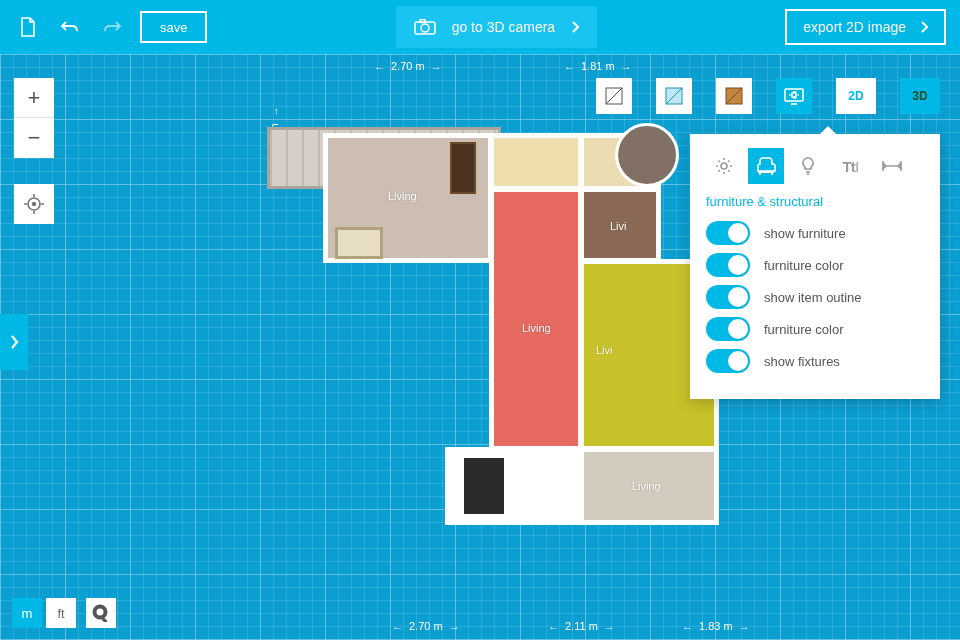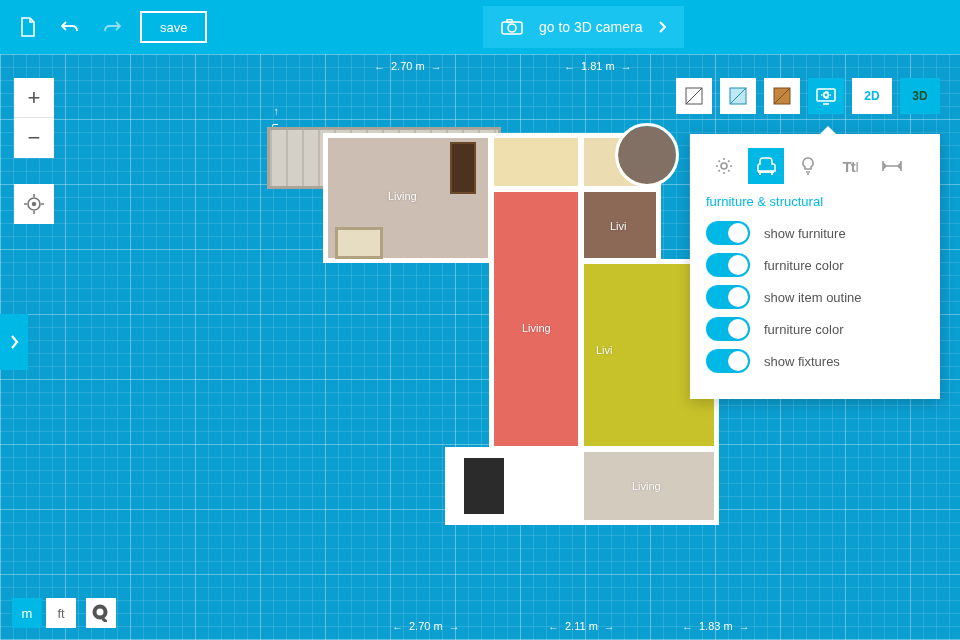--- a/index.html
+++ b/index.html
@@ -37,21 +37,21 @@
   background-image:
     linear-gradient(rgba(255,255,255,.12) 1px, transparent 1px),
     linear-gradient(90deg, rgba(255,255,255,.12) 1px, transparent 1px),
     linear-gradient(rgba(255,255,255,.25) 1px, transparent 1px),
     linear-gradient(90deg, rgba(255,255,255,.25) 1px, transparent 1px);
   background-size: 13px 13px, 13px 13px, 65px 65px, 65px 65px;
 }
 
 
 .view-ctrls {
-  position: absolute; top: 24px; right: 20px; display: flex; gap: 8px; align-items: center;
+  position: absolute; top: 24px; right: 20px; display: flex; gap: 24px; align-items: center;
 }
 .view-ctrls .sq {
   width: 36px; height: 36px; background: #fff; display: flex; align-items: center; justify-content: center;
   cursor: pointer;
 }
 .view-ctrls .vtgl {
   width: 40px; height: 36px; display: flex; align-items: center; justify-content: center;
   font-size: 12px; font-weight: 600; cursor: pointer;
 }
 .view-ctrls .vtgl.on  { background:#fff; color:#00b8e6; }
@@ -190,20 +190,28 @@
     <span>go to 3D camera</span>
     <span>
       <svg width="8" height="12" viewBox="0 0 8 12" fill="none" stroke="#fff" stroke-width="2">
           <path d="M2 1l5 5-5 5"></path>
         </svg>
     </span>
   </div>
 
   <div class="spacer"></div>
 
+  <div class="export-btn">
+    <span>export 2D image</span>
+    <span>
+      <svg width="8" height="12" viewBox="0 0 8 12" fill="none" stroke="#fff" stroke-width="2">
+          <path d="M2 1l5 5-5 5"></path>
+        </svg>
+    </span>
+  </div>
 </div>
 
 <div class="canvas">
 
   <div class="view-ctrls">
     <div class="sq">
       <svg width="20" height="20">
           <rect x="2" y="2" width="16" height="16" fill="#fff" stroke="#555"></rect>
           <path d="M2 18L18 2" stroke="#555"></path>
         </svg>

